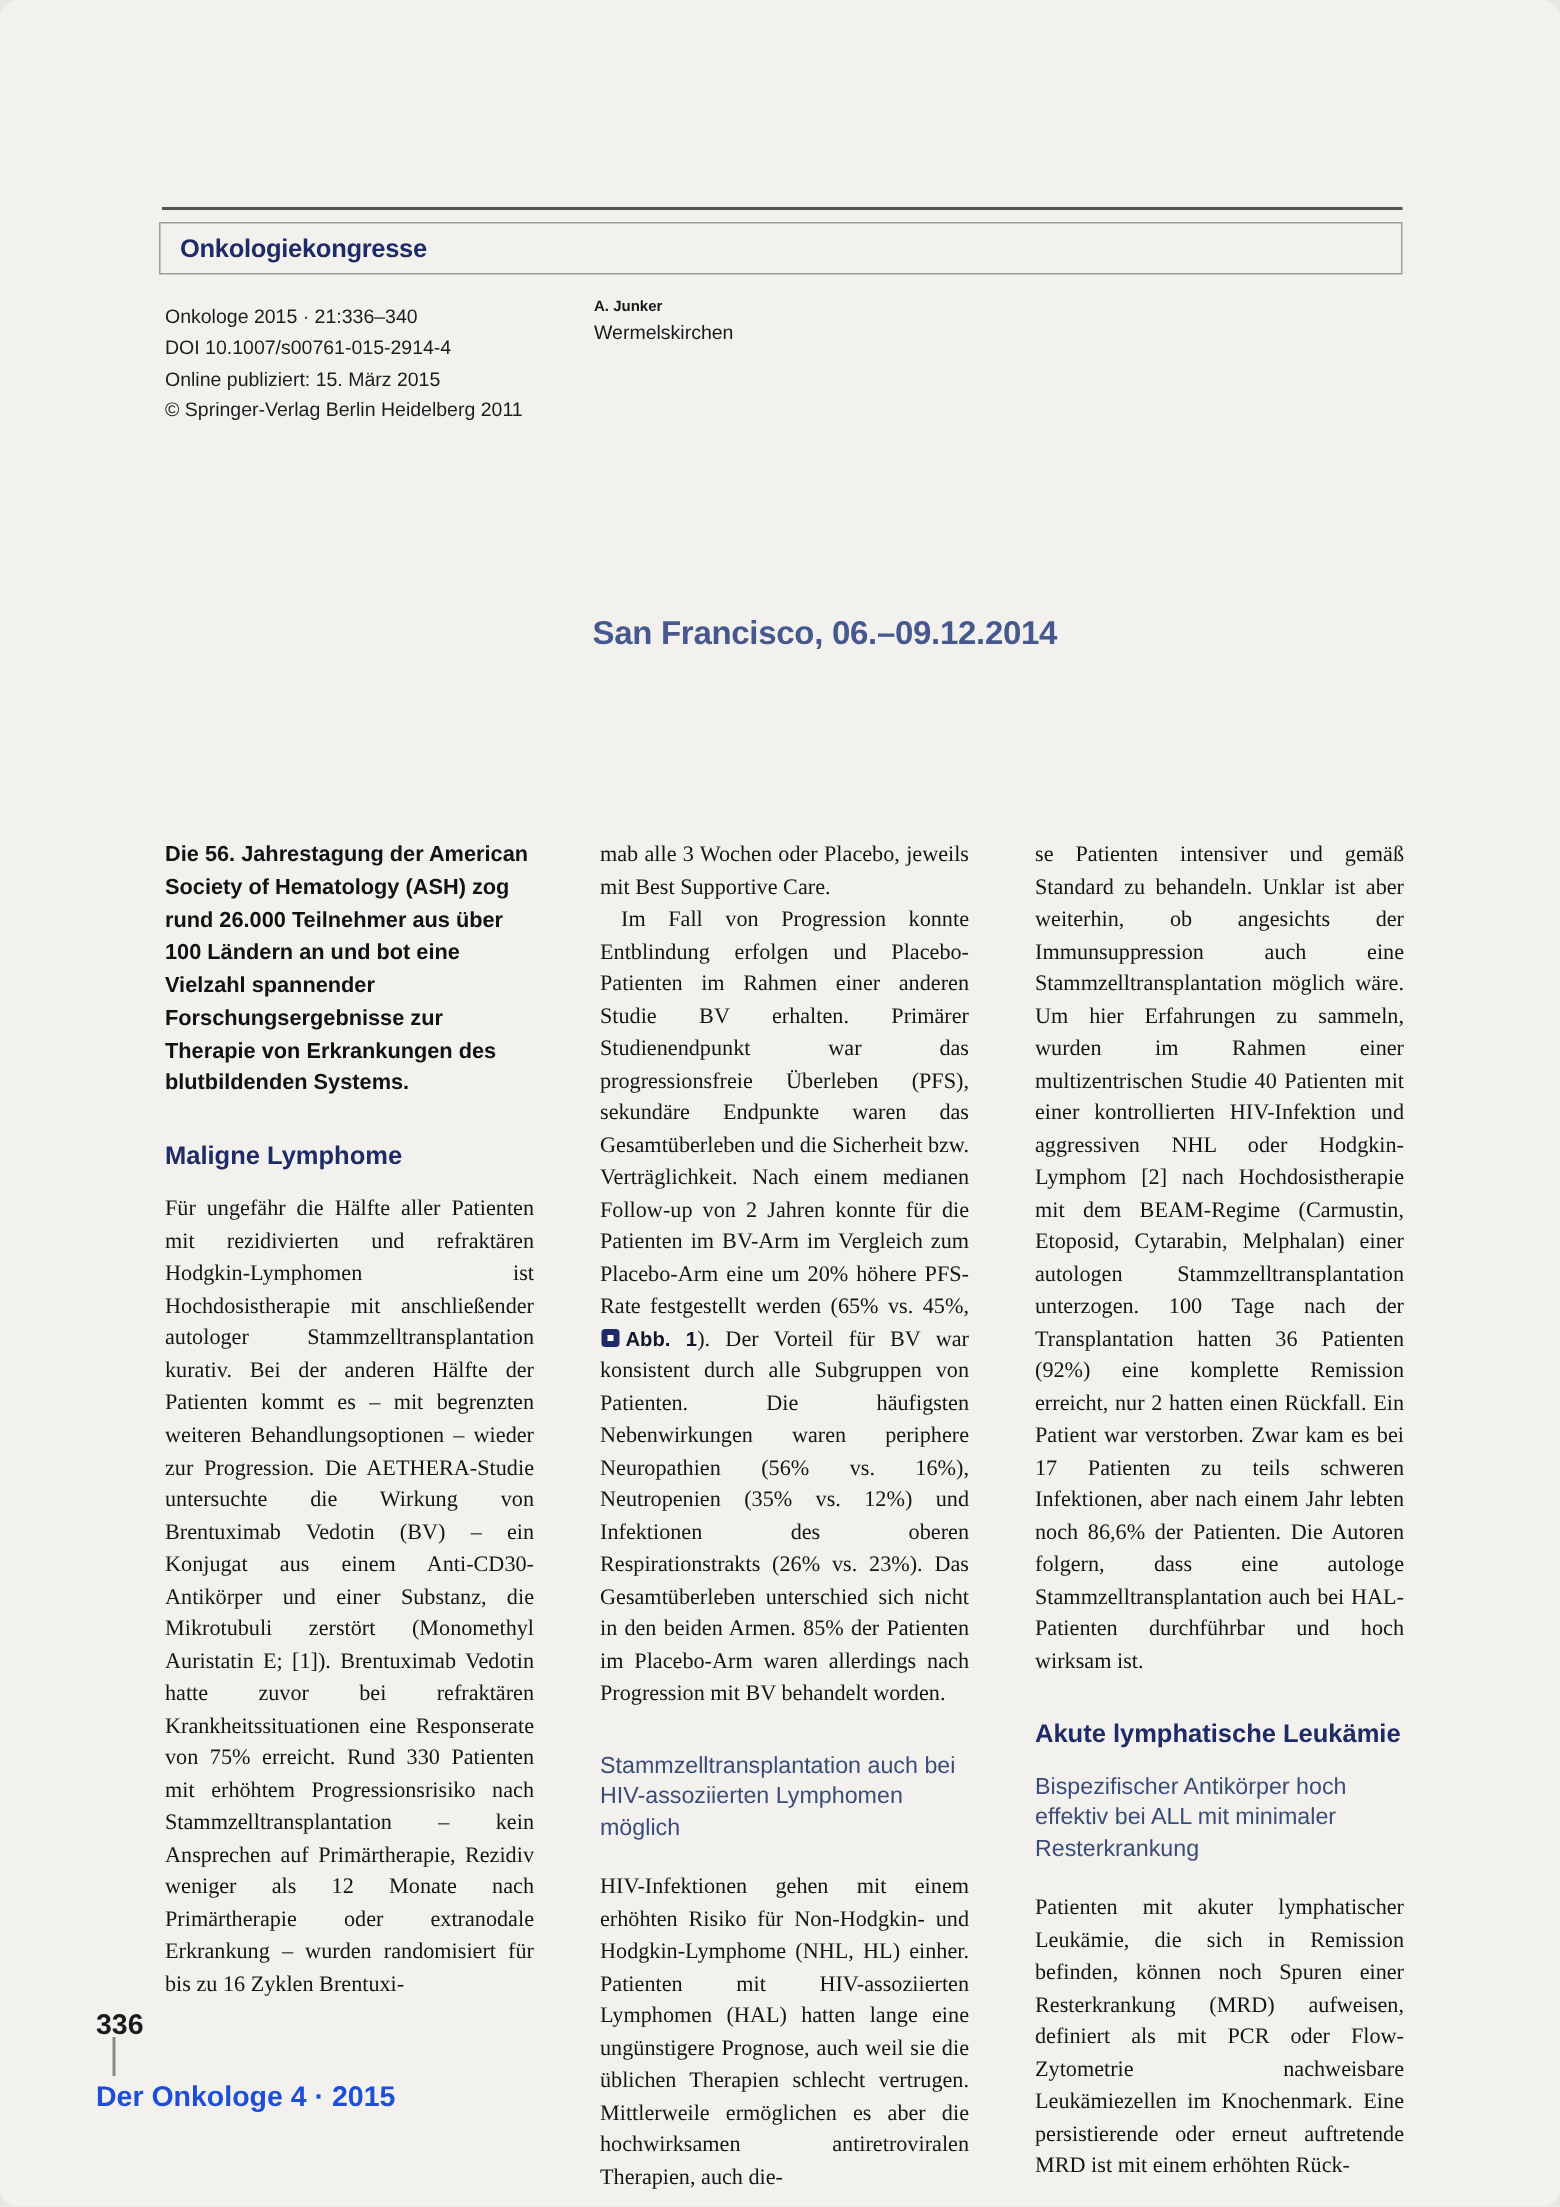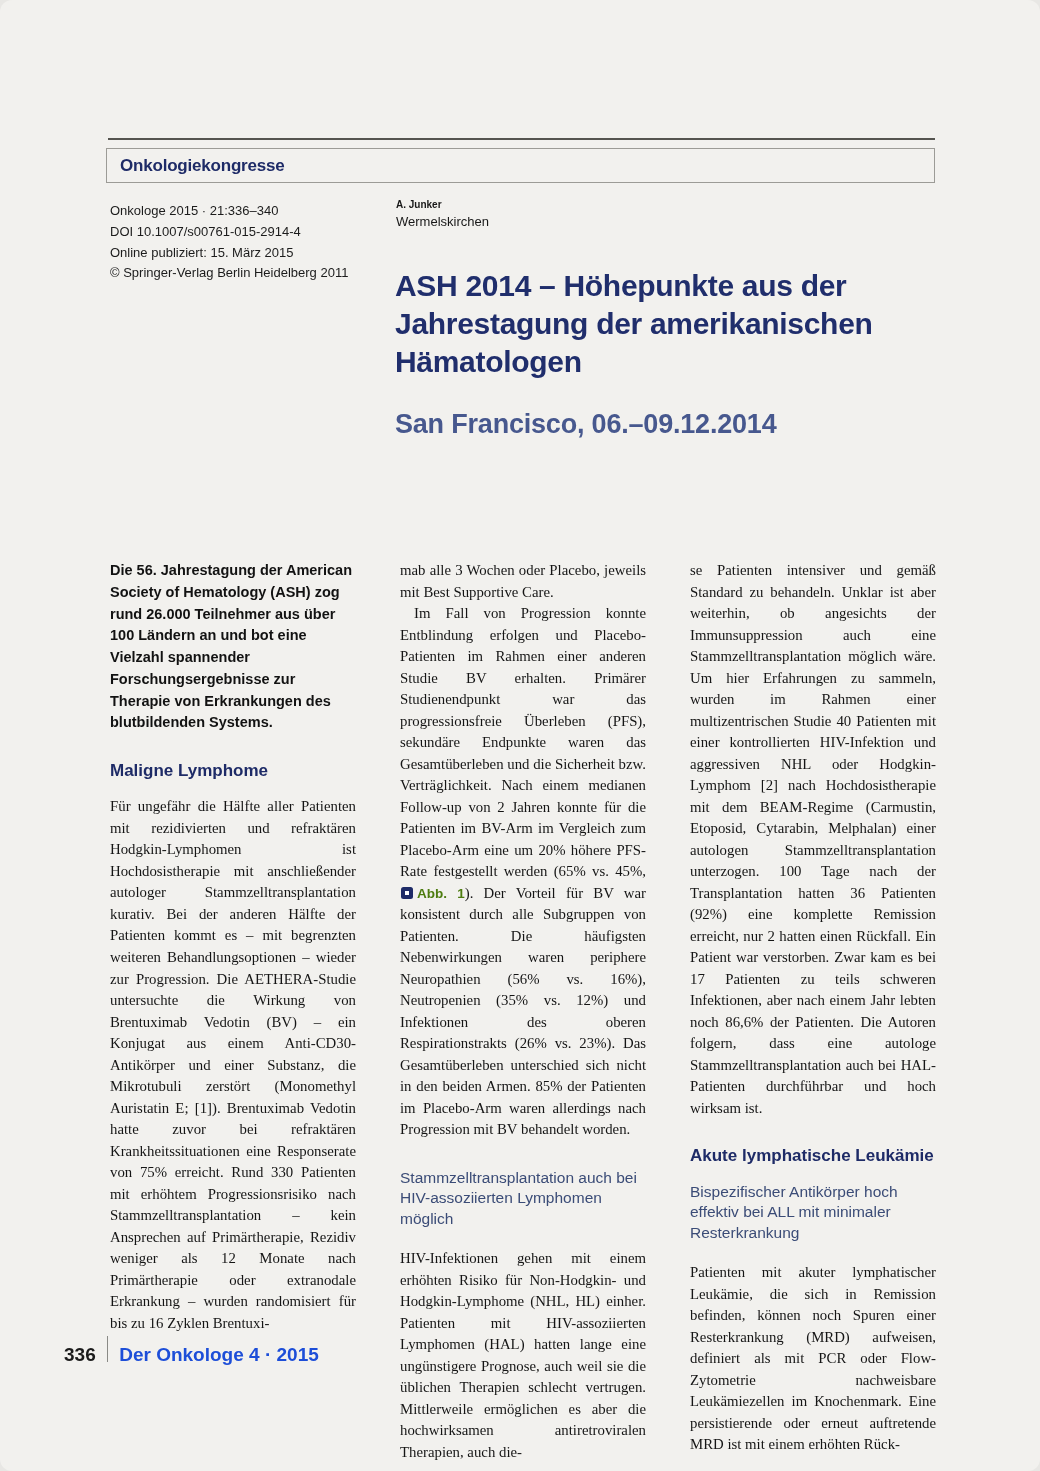--- a/index.html
+++ b/index.html
@@ -36,21 +36,21 @@
   .author-name { font-size:10px; font-weight:bold; }
   .author-loc  { font-size:13px; margin-top:4px; }
 
   .article-title {
     position:absolute; left:395px; top:267px; width:555px;
     font-size:30px; font-weight:bold; color:#202e6c;
     line-height:1.26; letter-spacing:-0.3px;
   }
   .article-subtitle {
     position:absolute; left:395px; top:409px; width:555px;
-    font-size:27px; font-weight:bold; color:#47588e; letter-spacing:-0.2px;
+    font-size:22px; font-weight:bold; color:#47588e; letter-spacing:-0.2px;
   }
 
   
   .columns {
     position:absolute; left:110px; top:560px; width:826px;
     display:flex; gap:44px;
   }
   .col { flex:1; min-width:0; }
 
   .lead {
@@ -77,27 +77,27 @@
     display:inline-block; width:12px; height:12px;
     background:#1e2b67; border-radius:2.5px;
     position:relative; vertical-align:-1px; margin:0 4px 0 1px;
   }
   .figref-icon::after {
     content:""; position:absolute; left:4px; top:4px;
     width:4px; height:4px; background:#ffffff;
   }
   .figref-label {
     font-family:"Liberation Sans", sans-serif;
-    font-weight:bold; font-size:13.5px; color:#4d7c0f;
+    font-weight:bold; font-size:13.5px; color:#0f172a;
   }
 
   
   .footer {
     position:absolute; left:64px; top:1340px;
-    display:flex; align-items:flex-end;
+    display:flex; align-items:flex-start;flex-direction:column;
   }
   .footer .page-num { font-size:19px; font-weight:bold; color:#1b1b1b; }
   .footer .sep {
     width:1.5px; height:26px; background:#8a8a86;
     margin:0 11px; transform:translateY(-4px);
   }
   .footer .journal-name { font-size:19px; font-weight:bold; color:#1d4ed8; }
 </style>
 </head>
 <body>
@@ -115,21 +115,20 @@
     <div>DOI 10.1007/s00761-015-2914-4</div>
     <div>Online publiziert: 15. März 2015</div>
     <div>© Springer-Verlag Berlin Heidelberg 2011</div>
   </div>
 
   <div class="author-block">
     <div class="author-name">A. Junker</div>
     <div class="author-loc">Wermelskirchen</div>
   </div>
 
-  <h1 class="article-title" style="margin:0;">ASH 2014 – Höhepunkte aus der Jahrestagung der amerikanischen Hämatologen</h1>
   <div class="article-subtitle">San Francisco, 06.–09.12.2014</div>
 
   <div class="columns">
 
     <div class="col">
       <p class="lead">Die 56. Jahrestagung der American Society of Hematology (ASH) zog rund 26.000 Teilnehmer aus über 100 Ländern an und bot eine Vielzahl spannender Forschungsergebnisse zur Therapie von Erkrankungen des blutbildenden Systems.</p>
       <h2 class="section-head">Maligne Lymphome</h2>
       <p class="body-p">Für ungefähr die Hälfte aller Patienten mit rezidivierten und refraktären Hodgkin-Lymphomen ist Hochdosistherapie mit anschließender autologer Stammzelltransplantation kurativ. Bei der anderen Hälfte der Patienten kommt es – mit begrenzten weiteren Behandlungsoptionen – wieder zur Progression. Die AETHERA-Studie untersuchte die Wirkung von Brentuximab Vedotin (BV) – ein Konjugat aus einem Anti-CD30-Antikörper und einer Substanz, die Mikrotubuli zerstört (Monomethyl Auristatin E; [1]). Brentuximab Vedotin hatte zuvor bei refraktären Krankheitssituationen eine Responserate von 75% erreicht. Rund 330 Patienten mit erhöhtem Progressionsrisiko nach Stammzelltransplantation – kein Ansprechen auf Primärtherapie, Rezidiv weniger als 12 Monate nach Primärtherapie oder extranodale Erkrankung – wurden randomisiert für bis zu 16 Zyklen Brentuxi-</p>
     </div>
 

